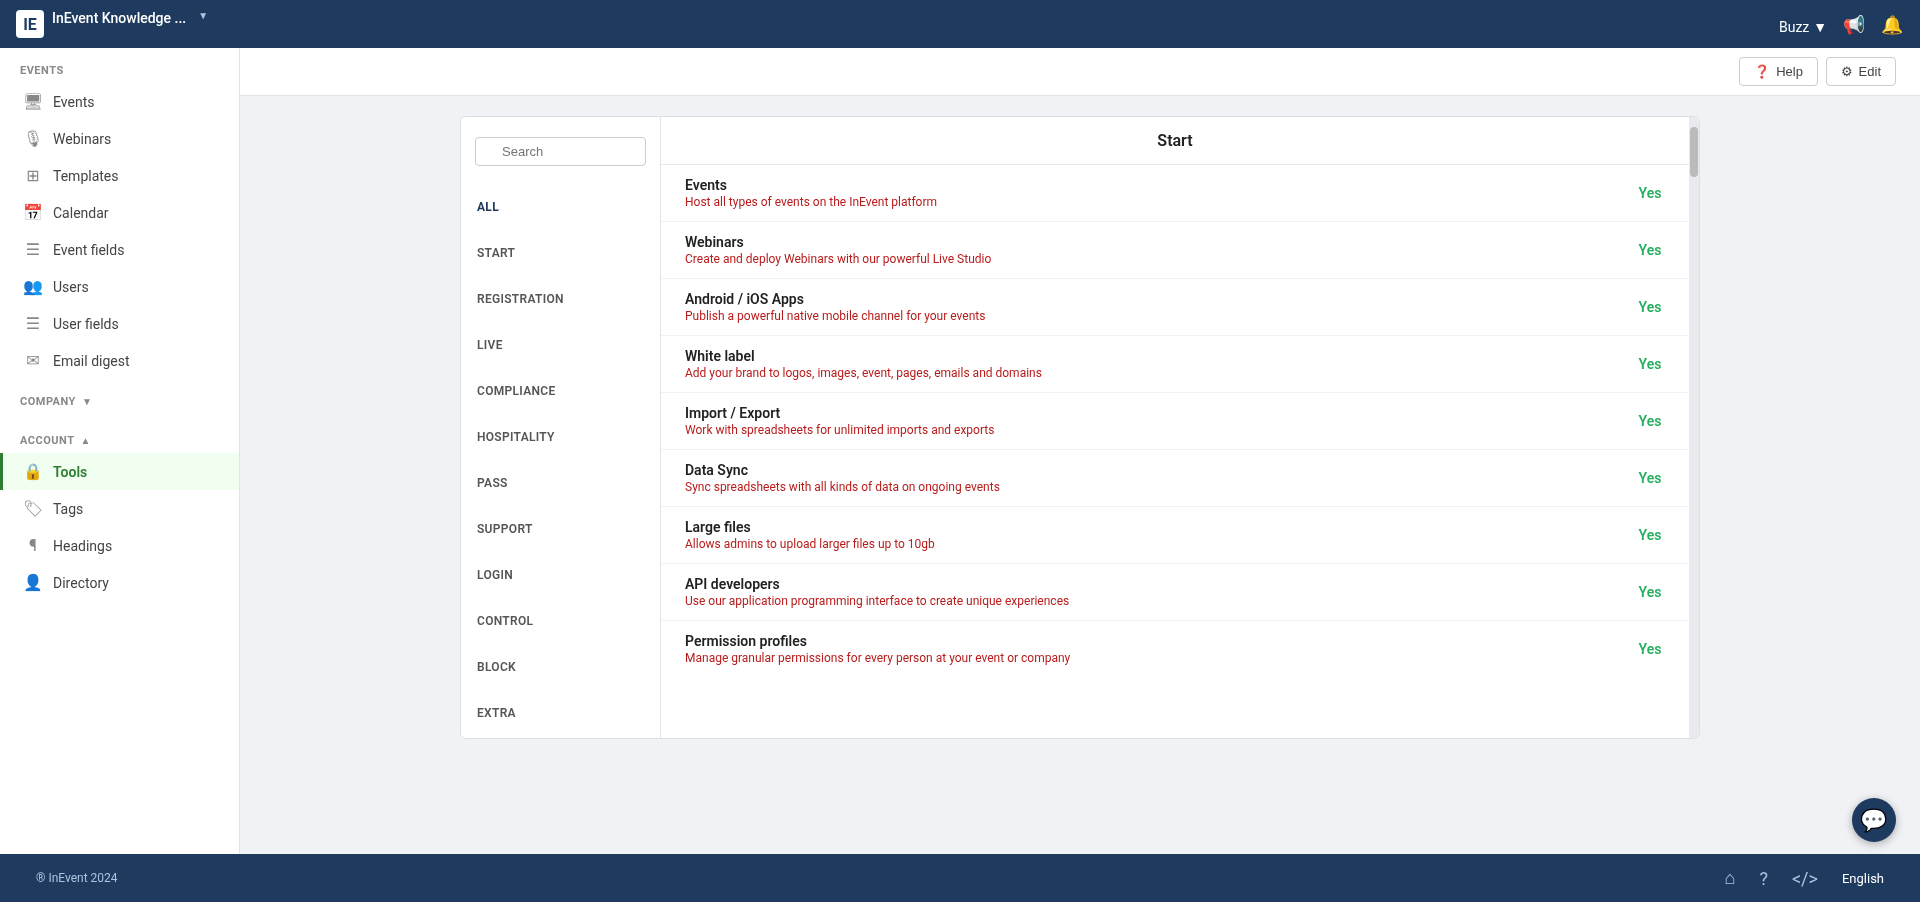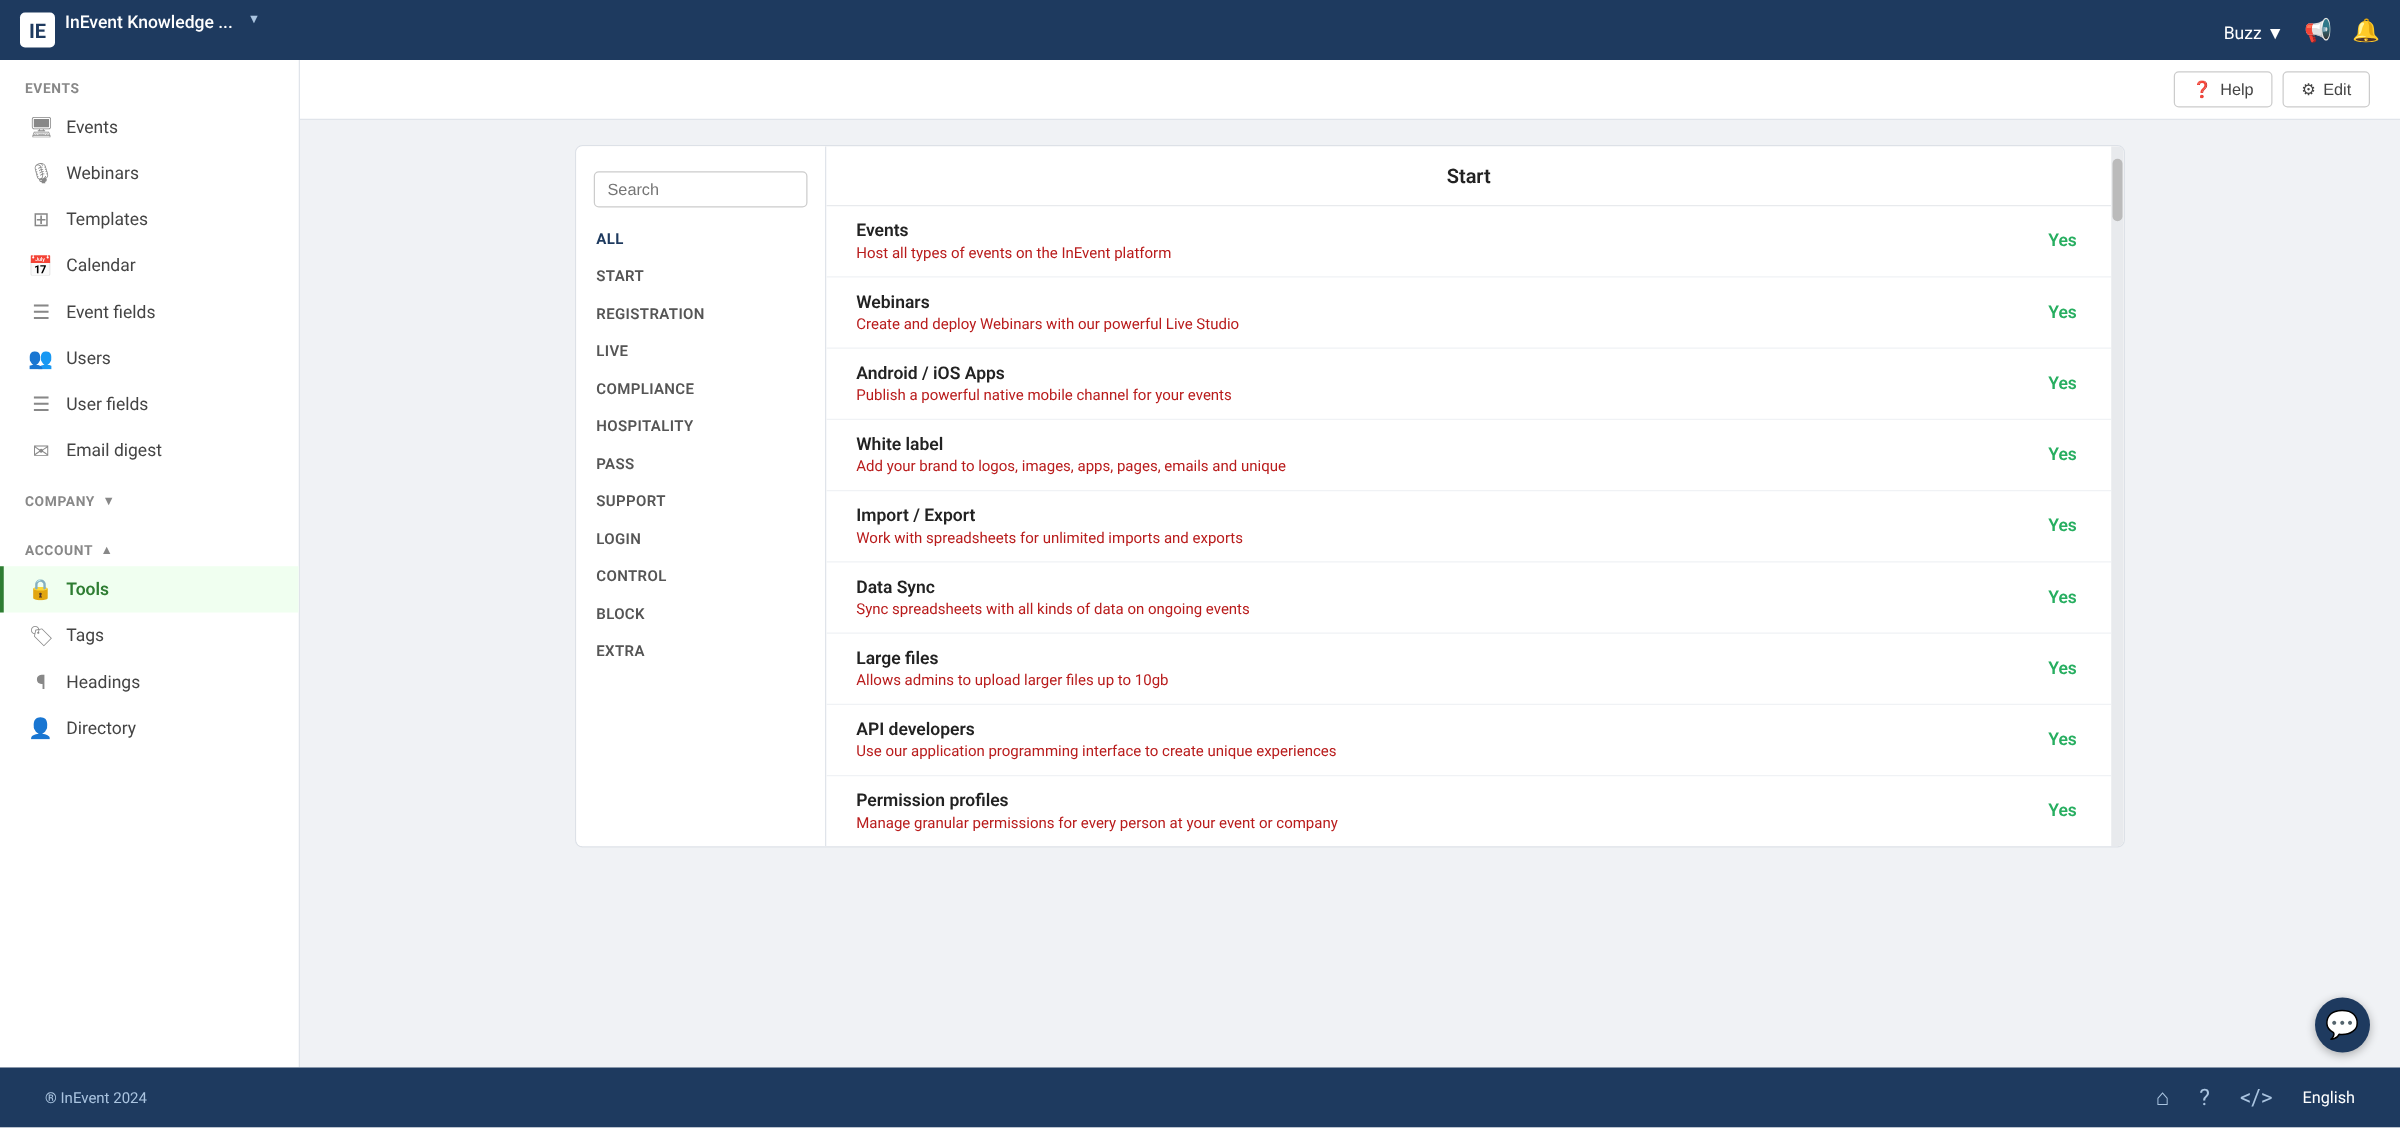--- a/index.html
+++ b/index.html
@@ -109,34 +109,35 @@
       border-right: 1px solid #e0e4ea;
       flex-shrink: 0;
       padding: 10px 0;
       background: white;
     }
     .filter-search {
       padding: 10px 14px;
     }
     .filter-search input {
       width: 100%;
-      padding: 6px 10px;
+      padding: 6px 26px;
       border: 1px solid #ccc;
       border-radius: 4px;
       font-size: 13px;
       color: #333;
       outline: none;
     }
     .filter-item {
       padding: 8px 16px;
       font-size: 12px;
       font-weight: 600;
       color: #555;
       cursor: pointer;
       letter-spacing: 0.3px;
+      margin-top: 16px;
     }
     .filter-item.active { color: #1e3a5f; font-weight: 700; }
 
     
     .features-content {
       flex: 1;
       overflow-y: auto;
       overflow-x: hidden;
     }
     .features-header {
@@ -360,21 +361,21 @@
             <div class="feature-info">
               <div class="feature-name">Android / iOS Apps</div>
               <div class="feature-desc">Publish a powerful native mobile channel for your events</div>
             </div>
             <div class="feature-status">Yes</div>
           </div>
 
           <div class="feature-row">
             <div class="feature-info">
               <div class="feature-name">White label</div>
-              <div class="feature-desc">Add your brand to logos, images, apps, pages, emails and unique</div>
+              <div class="feature-desc">Add your brand to logos, images, event, pages, emails and domains</div>
             </div>
             <div class="feature-status">Yes</div>
           </div>
 
           <div class="feature-row">
             <div class="feature-info">
               <div class="feature-name">Import / Export</div>
               <div class="feature-desc">Work with spreadsheets for unlimited imports and exports</div>
             </div>
             <div class="feature-status">Yes</div>

